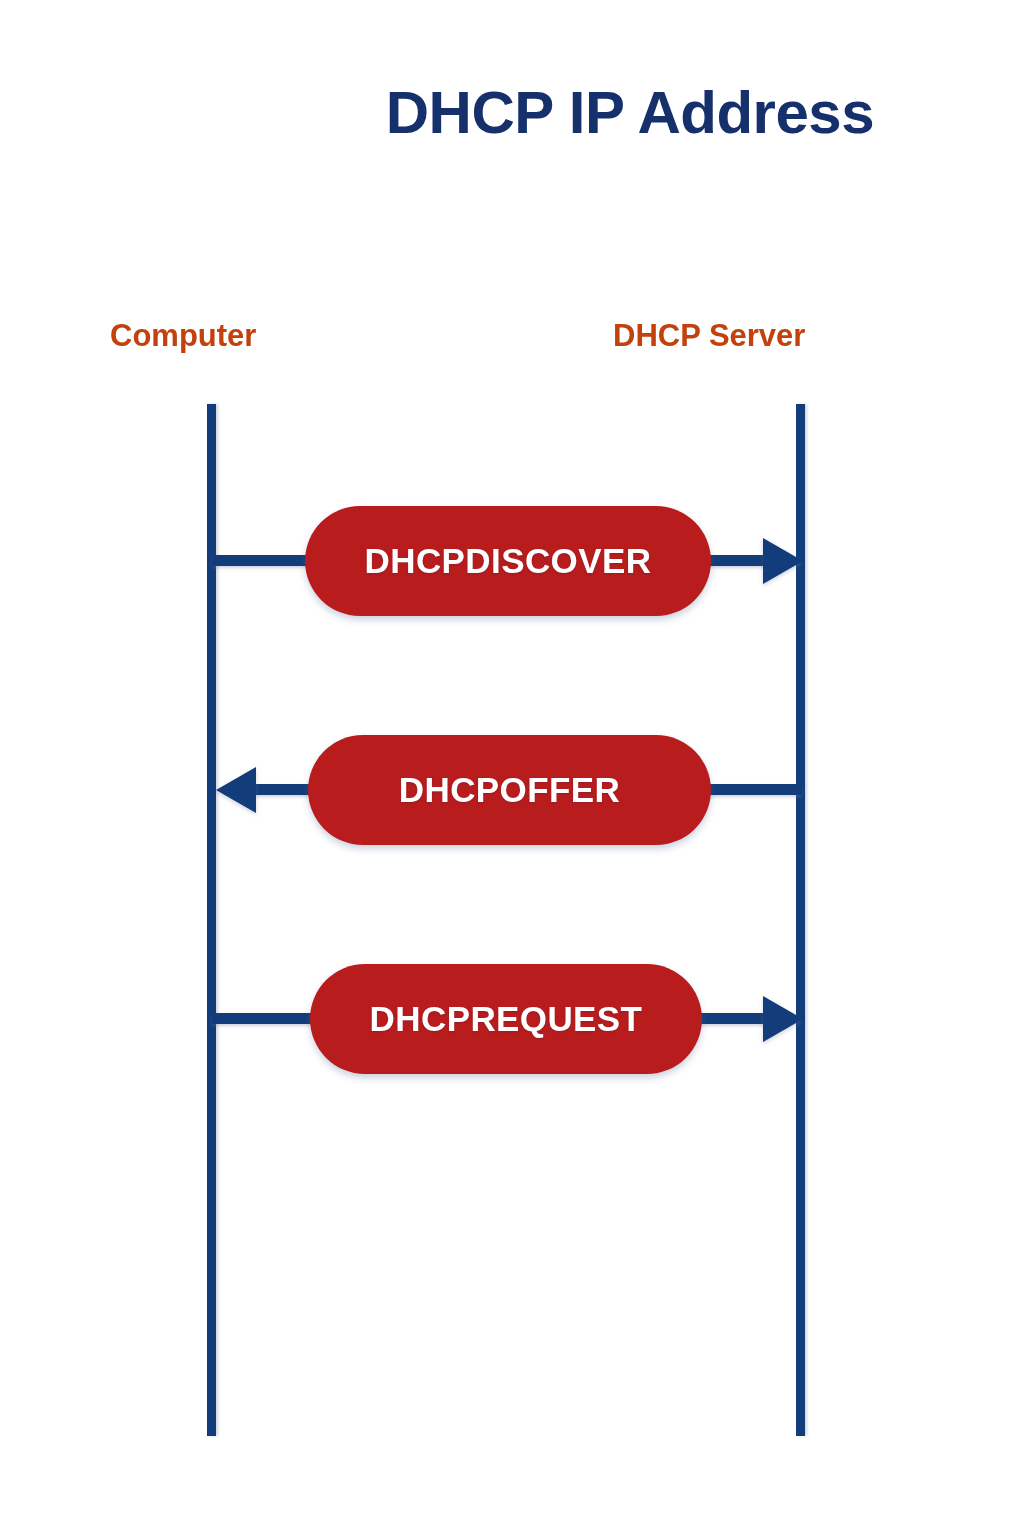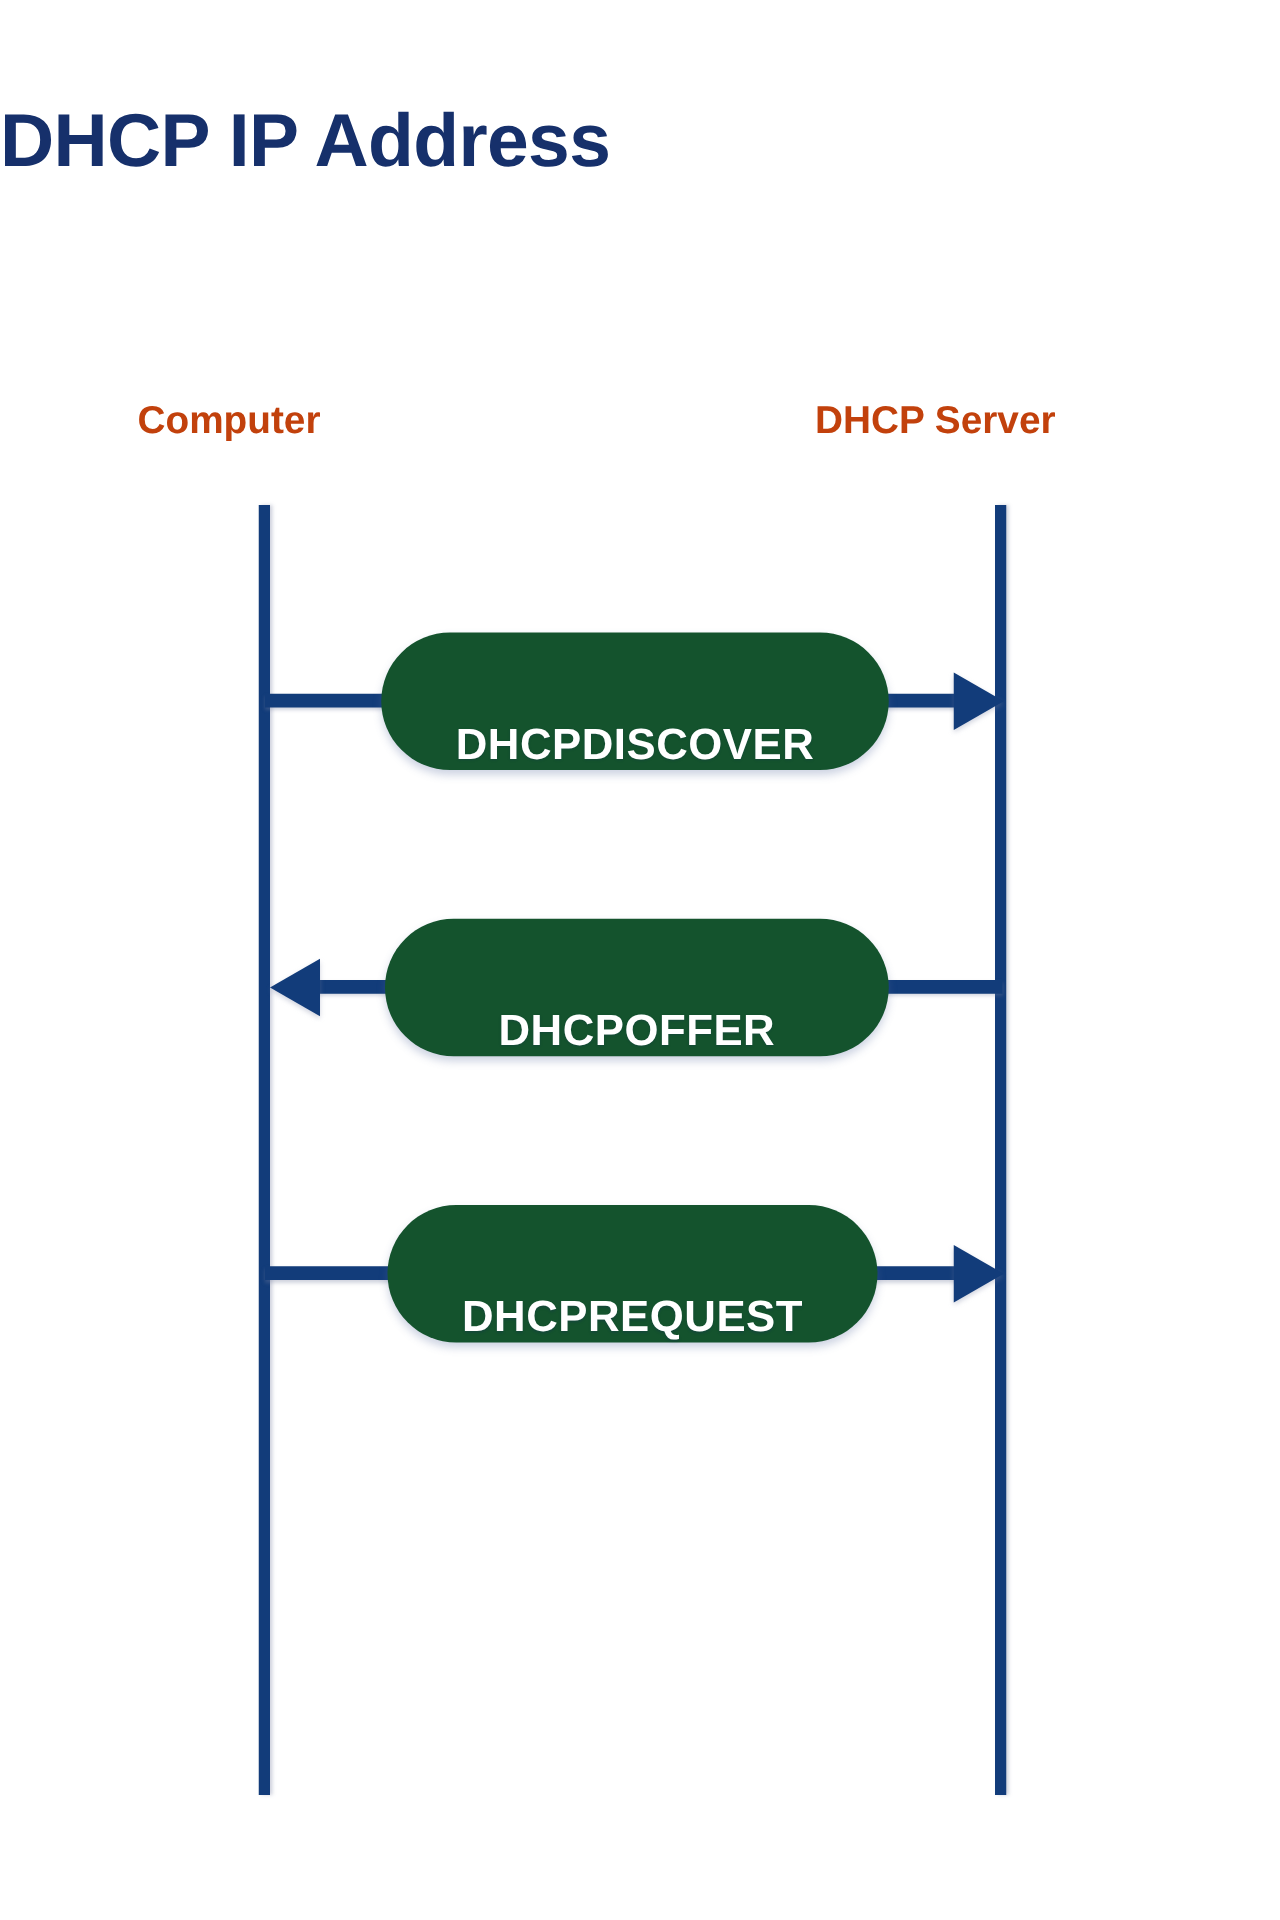--- a/index.html
+++ b/index.html
@@ -22,21 +22,21 @@
     height: 1536px;
     background: #ffffff;
   }
 
   
   .title-block {
     position: absolute;
     left: 0;
     top: 78px;
     width: 874px;
-    text-align: left;
+    text-align: right;
   }
   .title-line {
     display: block;
     font-size: 60px;
     font-weight: bold;
     line-height: 1.18;
     letter-spacing: -0.5px;
     color: #16306B;
     white-space: nowrap;
   }
@@ -44,21 +44,21 @@
   
   .lane-label {
     position: absolute;
     font-size: 31px;
     font-weight: bold;
     color: #c2410c;
     white-space: nowrap;
     line-height: 1;
   }
   .lane-label.left  { left: 110px; top: 320px; }
-  .lane-label.right { left: 652px; top: 320px; }
+  .lane-label.right { left: 613px; top: 320px; }
 
   
   .lifeline {
     position: absolute;
     top: 404px;
     width: 9px;
     height: 1032px;
     background: #123C7A;
     box-shadow: 2px 0 3px rgba(120,130,160,0.35);
   }
@@ -94,23 +94,23 @@
   }
   .arrowhead.right { border-left: 40px solid #123C7A; }
   .arrowhead.left  { border-right: 40px solid #123C7A; }
 
   
   .pill {
     position: absolute;
     top: 1px;
     height: 110px;
     border-radius: 55px;
-    background: #14532d;
+    background: #b91c1c;
     display: flex;
-    align-items: flex-end;
+    align-items: center;
     justify-content: center;
     box-shadow: 0 4px 7px rgba(90,110,160,0.30);
   }
   .pill-label {
     color: #ffffff;
     font-size: 35px;
     font-weight: bold;
     letter-spacing: 0.4px;
     white-space: nowrap;
     text-shadow: 0 1px 2px rgba(20,40,90,0.25);

